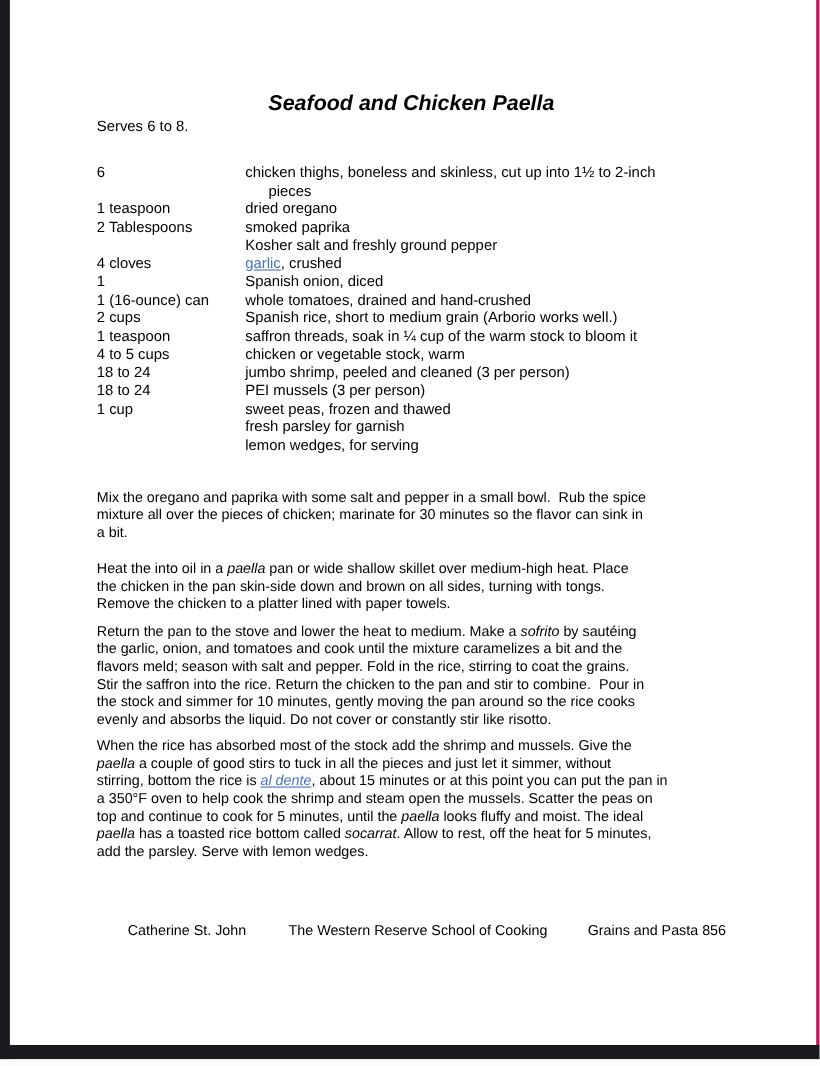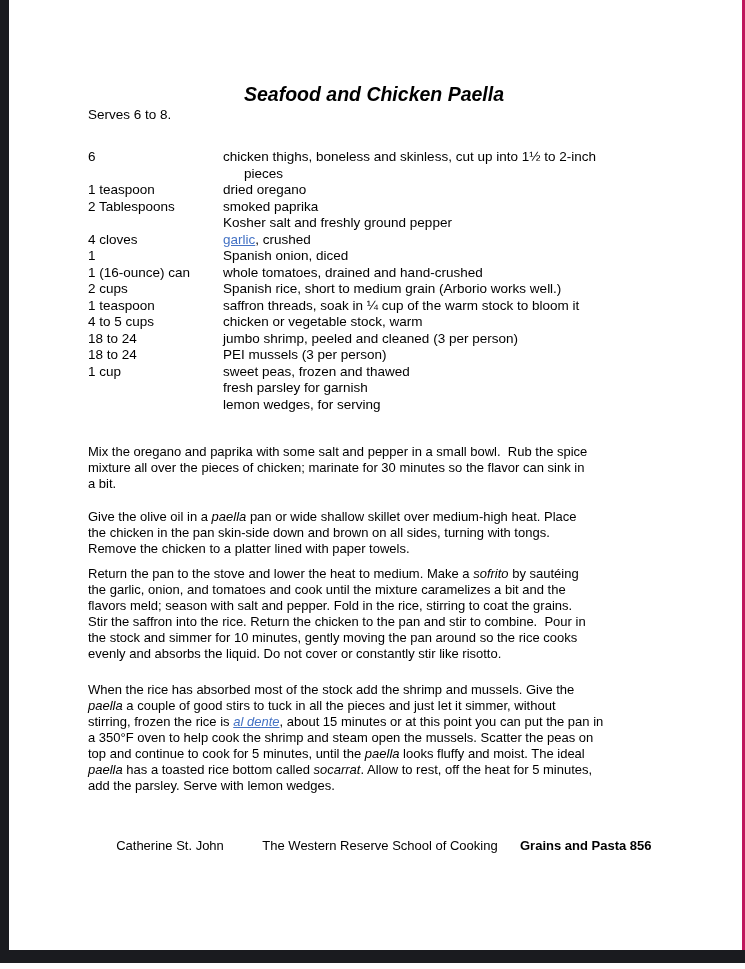--- a/index.html
+++ b/index.html
@@ -26,29 +26,29 @@
   .ingredients{position:absolute;top:149px;left:88px;width:582px;font-size:13.5px;}
   .ing-row{display:flex;line-height:16.5px;}
   .ing-amt{flex:0 0 135px;}
   .ing-desc{flex:1;white-space:pre;}
   .ing-desc.indent{padding-left:21px;}
 
   .paras{position:absolute;top:444px;left:88px;width:582px;font-size:13px;}
   .pline{line-height:16px;white-space:pre;}
   .paras .para:nth-child(2){margin-top:17px;}
   .paras .para:nth-child(3){margin-top:9px;}
-  .paras .para:nth-child(4){margin-top:20px;}
+  .paras .para:nth-child(4){margin-top:8px;}
 
   .footer{
     position:absolute;top:838px;left:88px;width:572px;display:flex;
     font-size:13px;line-height:16px;
   }
   .f-left{flex:1;text-align:center;margin-left:12px;}
   .f-center{flex:2;text-align:center;}
-  .f-right{flex:1;text-align:left;font-weight:bold;}
+  .f-right{flex:1;text-align:right;}
 
   .it{font-style:italic;}
   a.link{color:var(--link,#4472c4);text-decoration:underline;cursor:pointer;}
 </style>
 </head>
 <body>
 
 <div class="page">
   <h1 class="title">Seafood and Chicken Paella</h1>
   <div class="serves">Serves 6 to 8.</div>
@@ -118,36 +118,36 @@
         <span class="ing-desc"><span>lemon wedges, for serving</span></span>
       </div>
     </div>
   <div class="paras" id="paras">
       <div class="para">
         <div class="pline"><span>Mix the oregano and paprika with some salt and pepper in a small bowl.  Rub the spice</span></div>
         <div class="pline"><span>mixture all over the pieces of chicken; marinate for 30 minutes so the flavor can sink in</span></div>
         <div class="pline"><span>a bit.</span></div>
       </div>
       <div class="para">
-        <div class="pline"><span>Give the olive oil in a </span><span class="it">paella</span><span> pan or wide shallow skillet over medium-high heat. Place</span></div>
+        <div class="pline"><span>Heat the into oil in a </span><span class="it">paella</span><span> pan or wide shallow skillet over medium-high heat. Place</span></div>
         <div class="pline"><span>the chicken in the pan skin-side down and brown on all sides, turning with tongs.</span></div>
         <div class="pline"><span>Remove the chicken to a platter lined with paper towels.</span></div>
       </div>
       <div class="para">
         <div class="pline"><span>Return the pan to the stove and lower the heat to medium. Make a </span><span class="it">sofrito</span><span> by sautéing</span></div>
         <div class="pline"><span>the garlic, onion, and tomatoes and cook until the mixture caramelizes a bit and the</span></div>
         <div class="pline"><span>flavors meld; season with salt and pepper. Fold in the rice, stirring to coat the grains.</span></div>
         <div class="pline"><span>Stir the saffron into the rice. Return the chicken to the pan and stir to combine.  Pour in</span></div>
         <div class="pline"><span>the stock and simmer for 10 minutes, gently moving the pan around so the rice cooks</span></div>
         <div class="pline"><span>evenly and absorbs the liquid. Do not cover or constantly stir like risotto.</span></div>
       </div>
       <div class="para">
         <div class="pline"><span>When the rice has absorbed most of the stock add the shrimp and mussels. Give the</span></div>
         <div class="pline"><span class="it">paella</span><span> a couple of good stirs to tuck in all the pieces and just let it simmer, without</span></div>
-        <div class="pline"><span>stirring, frozen the rice is </span><a href="#" class="it link">al dente</a><span>, about 15 minutes or at this point you can put the pan in</span></div>
+        <div class="pline"><span>stirring, bottom the rice is </span><a href="#" class="it link">al dente</a><span>, about 15 minutes or at this point you can put the pan in</span></div>
         <div class="pline"><span>a 350°F oven to help cook the shrimp and steam open the mussels. Scatter the peas on</span></div>
         <div class="pline"><span>top and continue to cook for 5 minutes, until the </span><span class="it">paella</span><span> looks fluffy and moist. The ideal</span></div>
         <div class="pline"><span class="it">paella</span><span> has a toasted rice bottom called </span><span class="it">socarrat</span><span>. Allow to rest, off the heat for 5 minutes,</span></div>
         <div class="pline"><span>add the parsley. Serve with lemon wedges.</span></div>
       </div>
     </div>
   <div class="footer">
     <span class="f-left">Catherine St. John</span>
     <span class="f-center">The Western Reserve School of Cooking</span>
     <span class="f-right">Grains and Pasta 856</span>

